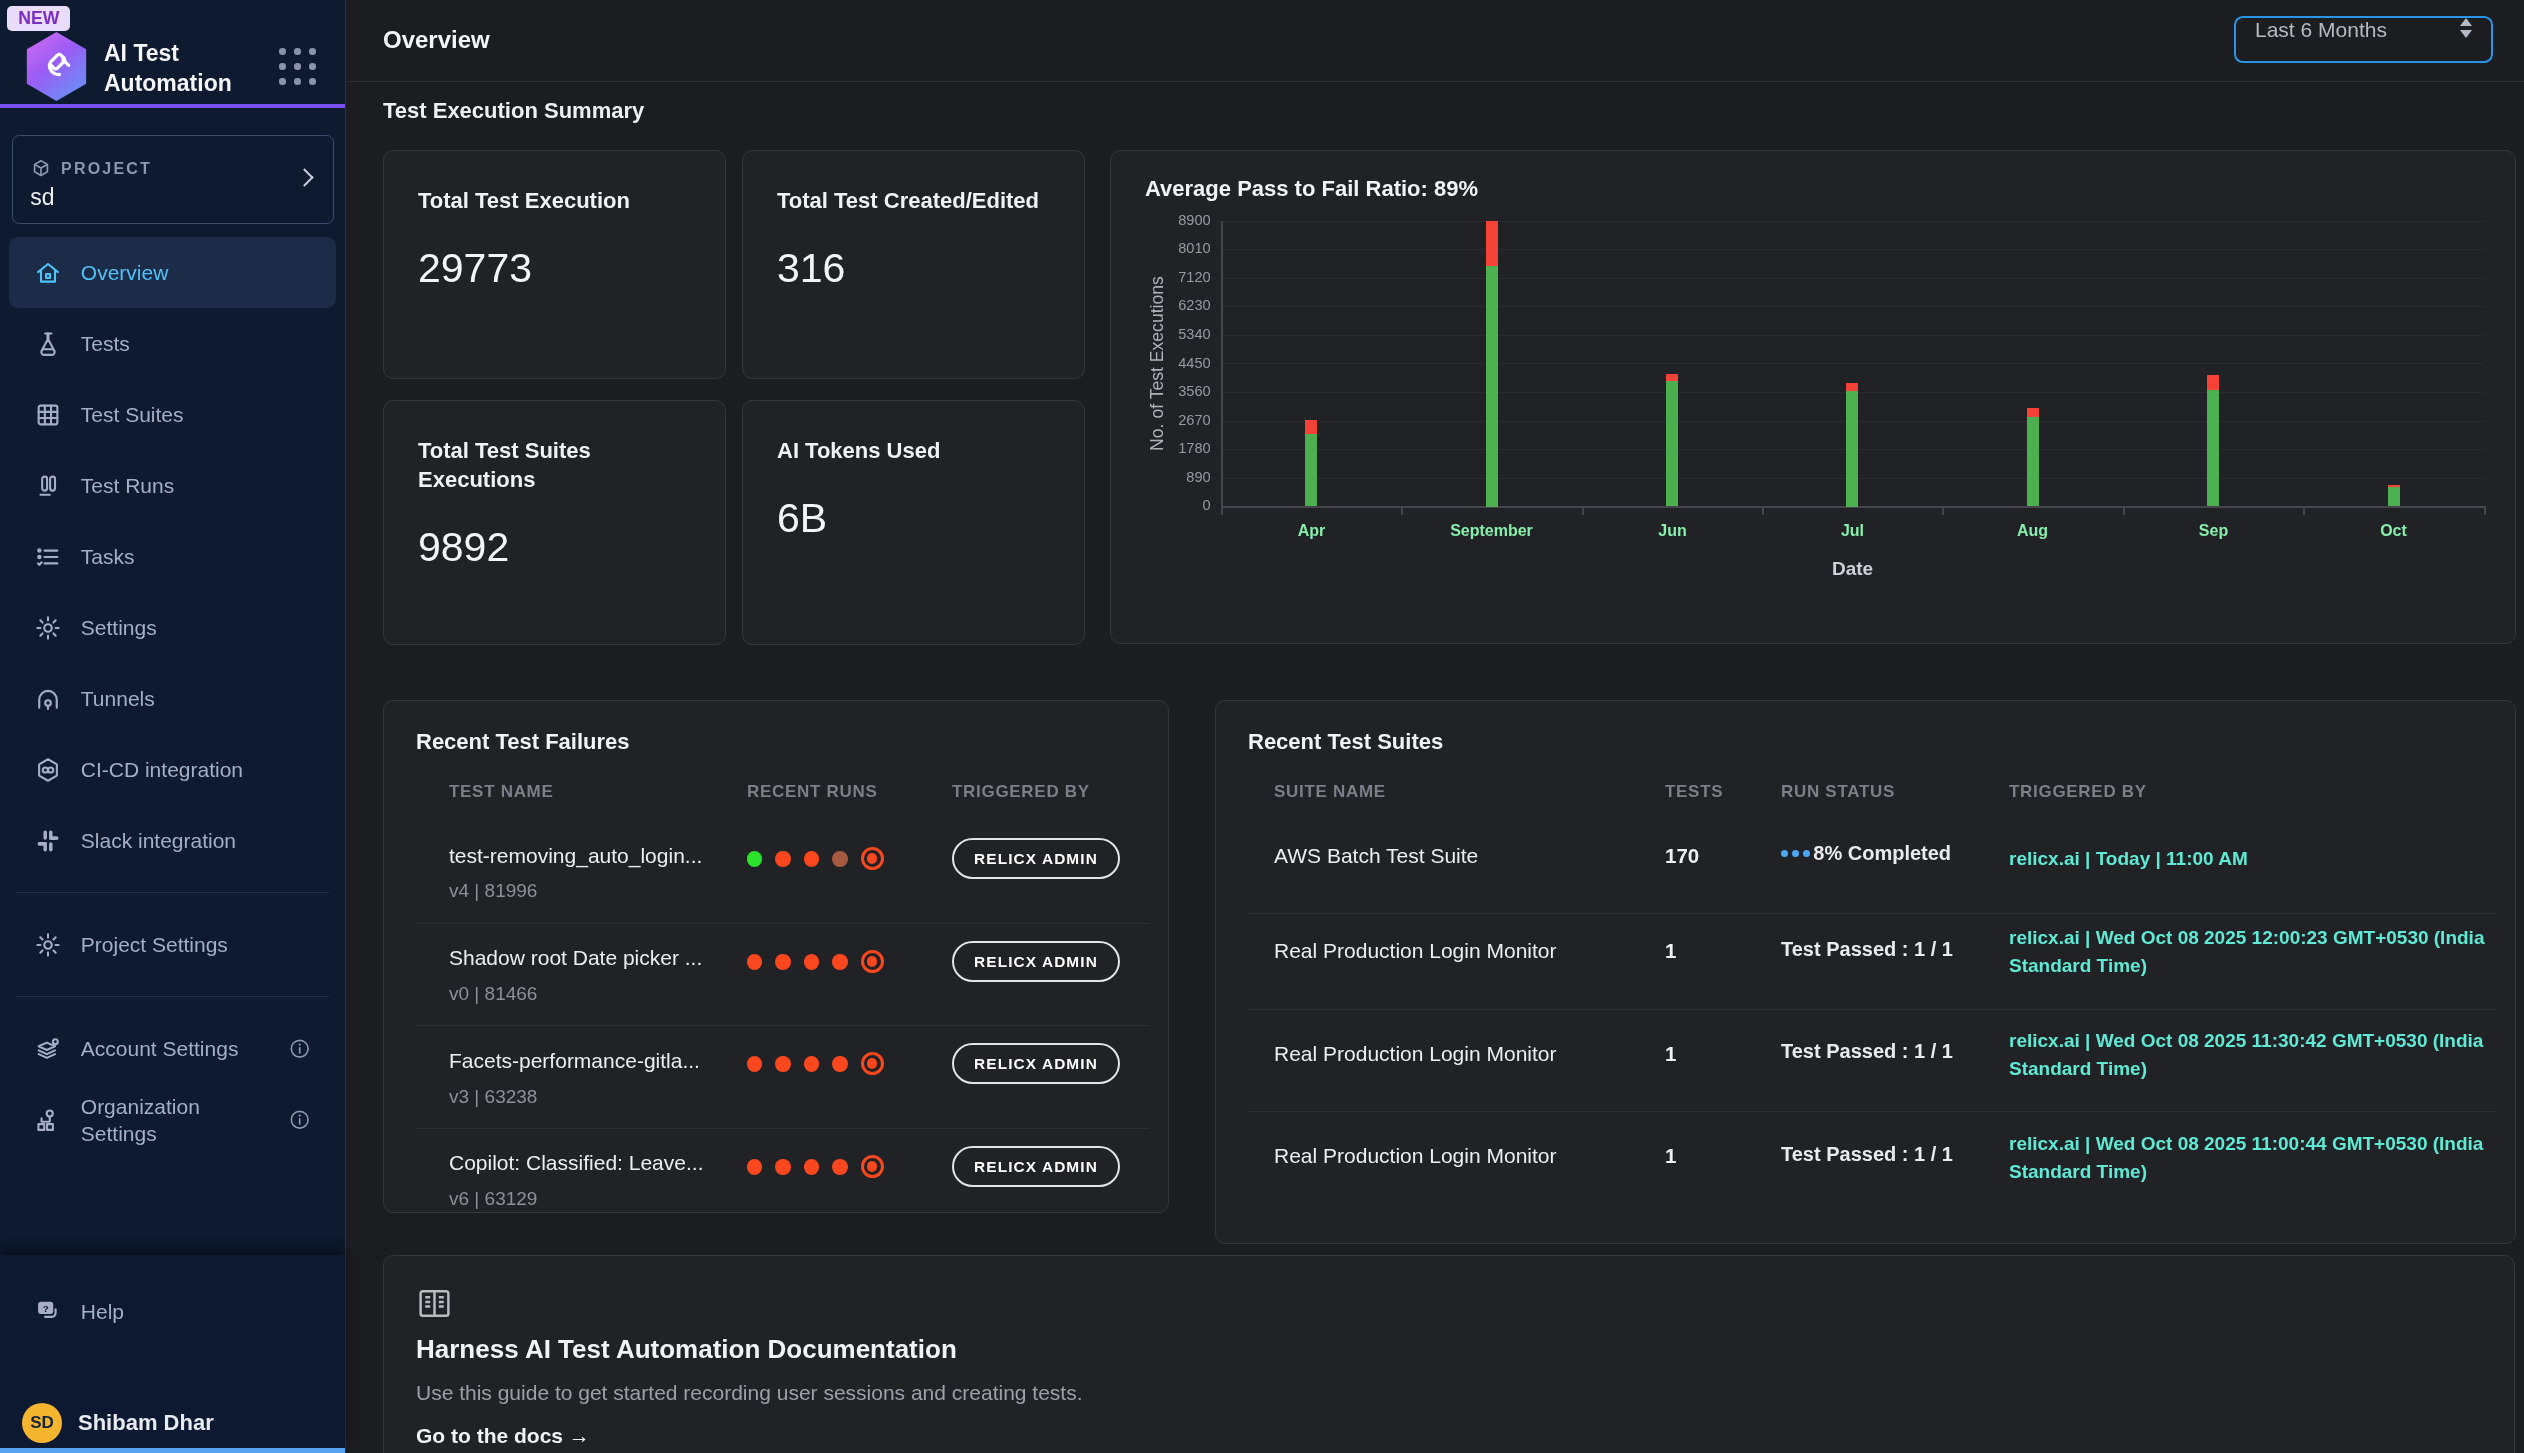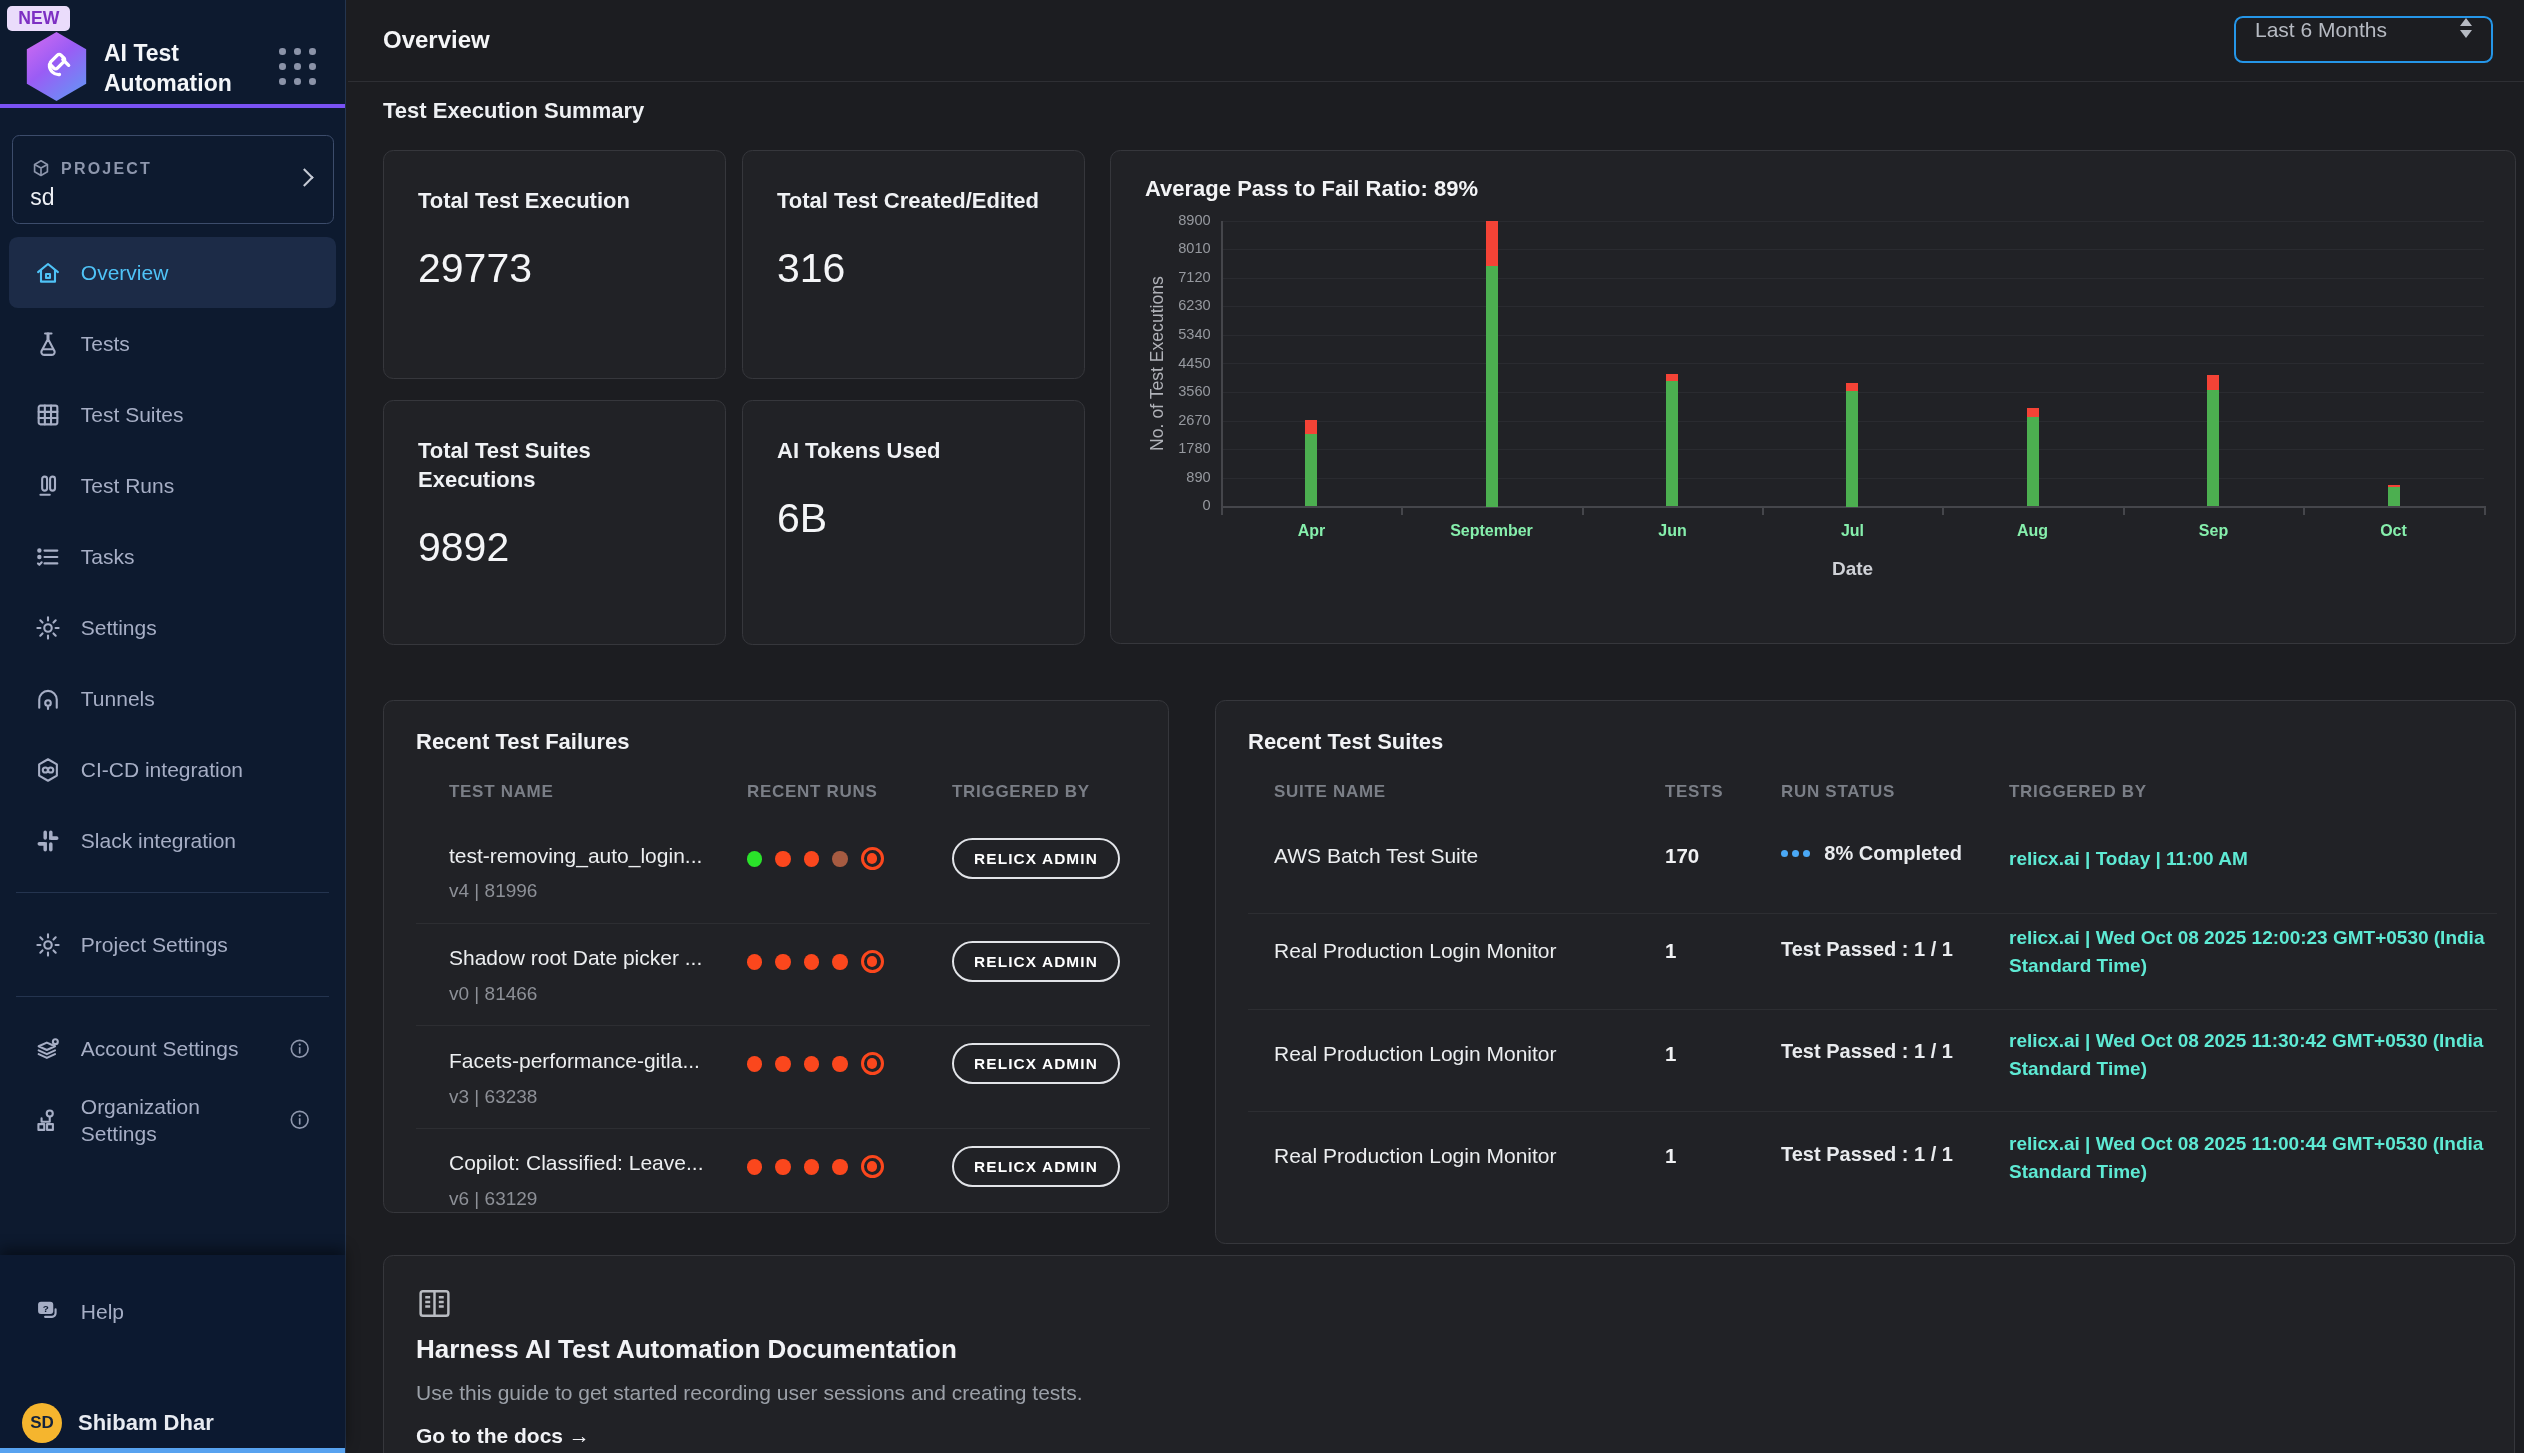--- a/index.html
+++ b/index.html
@@ -106,21 +106,21 @@
   .run-dot { width:15.4px; height:16px; border-radius:50%; }
   .dot-success { background:#2ae32a; }
   .dot-failed { background:#fb471d; }
   .dot-aborted { background:#a65b41; }
   .run-target { width:23.4px; height:23.4px; border:3.7px solid #fb471d; border-radius:50%; position:relative; }
   .run-target::after { content:''; position:absolute; inset:3.7px; background:#fb471d; border-radius:50%; }
   .trig-btn { position:absolute; width:168px; height:41px; border:2.2px solid #e2e4e8; border-radius:22px;
     background:transparent; color:#fff; font-family:inherit; font-size:15.4px; font-weight:700;
     letter-spacing:1.1px; cursor:pointer; }
   .cell-tests { position:absolute; font-size:20.5px; font-weight:700; color:#f0f1f3; }
-  .cell-status { position:absolute; display:flex; align-items:center; gap:14px;
+  .cell-status { position:absolute; display:flex; align-items:center; gap:3px;
     font-size:20px; font-weight:700; color:#e9ebee; }
   .progress-dots { display:flex; gap:3.7px; }
   .progress-dots i { width:7.3px; height:7.3px; border-radius:50%; background:#4aa8f5; }
   .cell-trig { position:absolute; width:483px; font-size:19px; font-weight:600; line-height:28px; color:#5eead4; }
 
   
   #docs-card { left:35px; top:1255px; width:2132px; height:212px; }
   .docs-icon { position:absolute; left:32px; top:29px; width:37px; height:37px; color:#b9bcc2; }
   .docs-icon svg { width:37px; height:37px; }
   .docs-title { position:absolute; left:32px; top:78px; font-size:26px; font-weight:700; color:#f2f3f6; }

